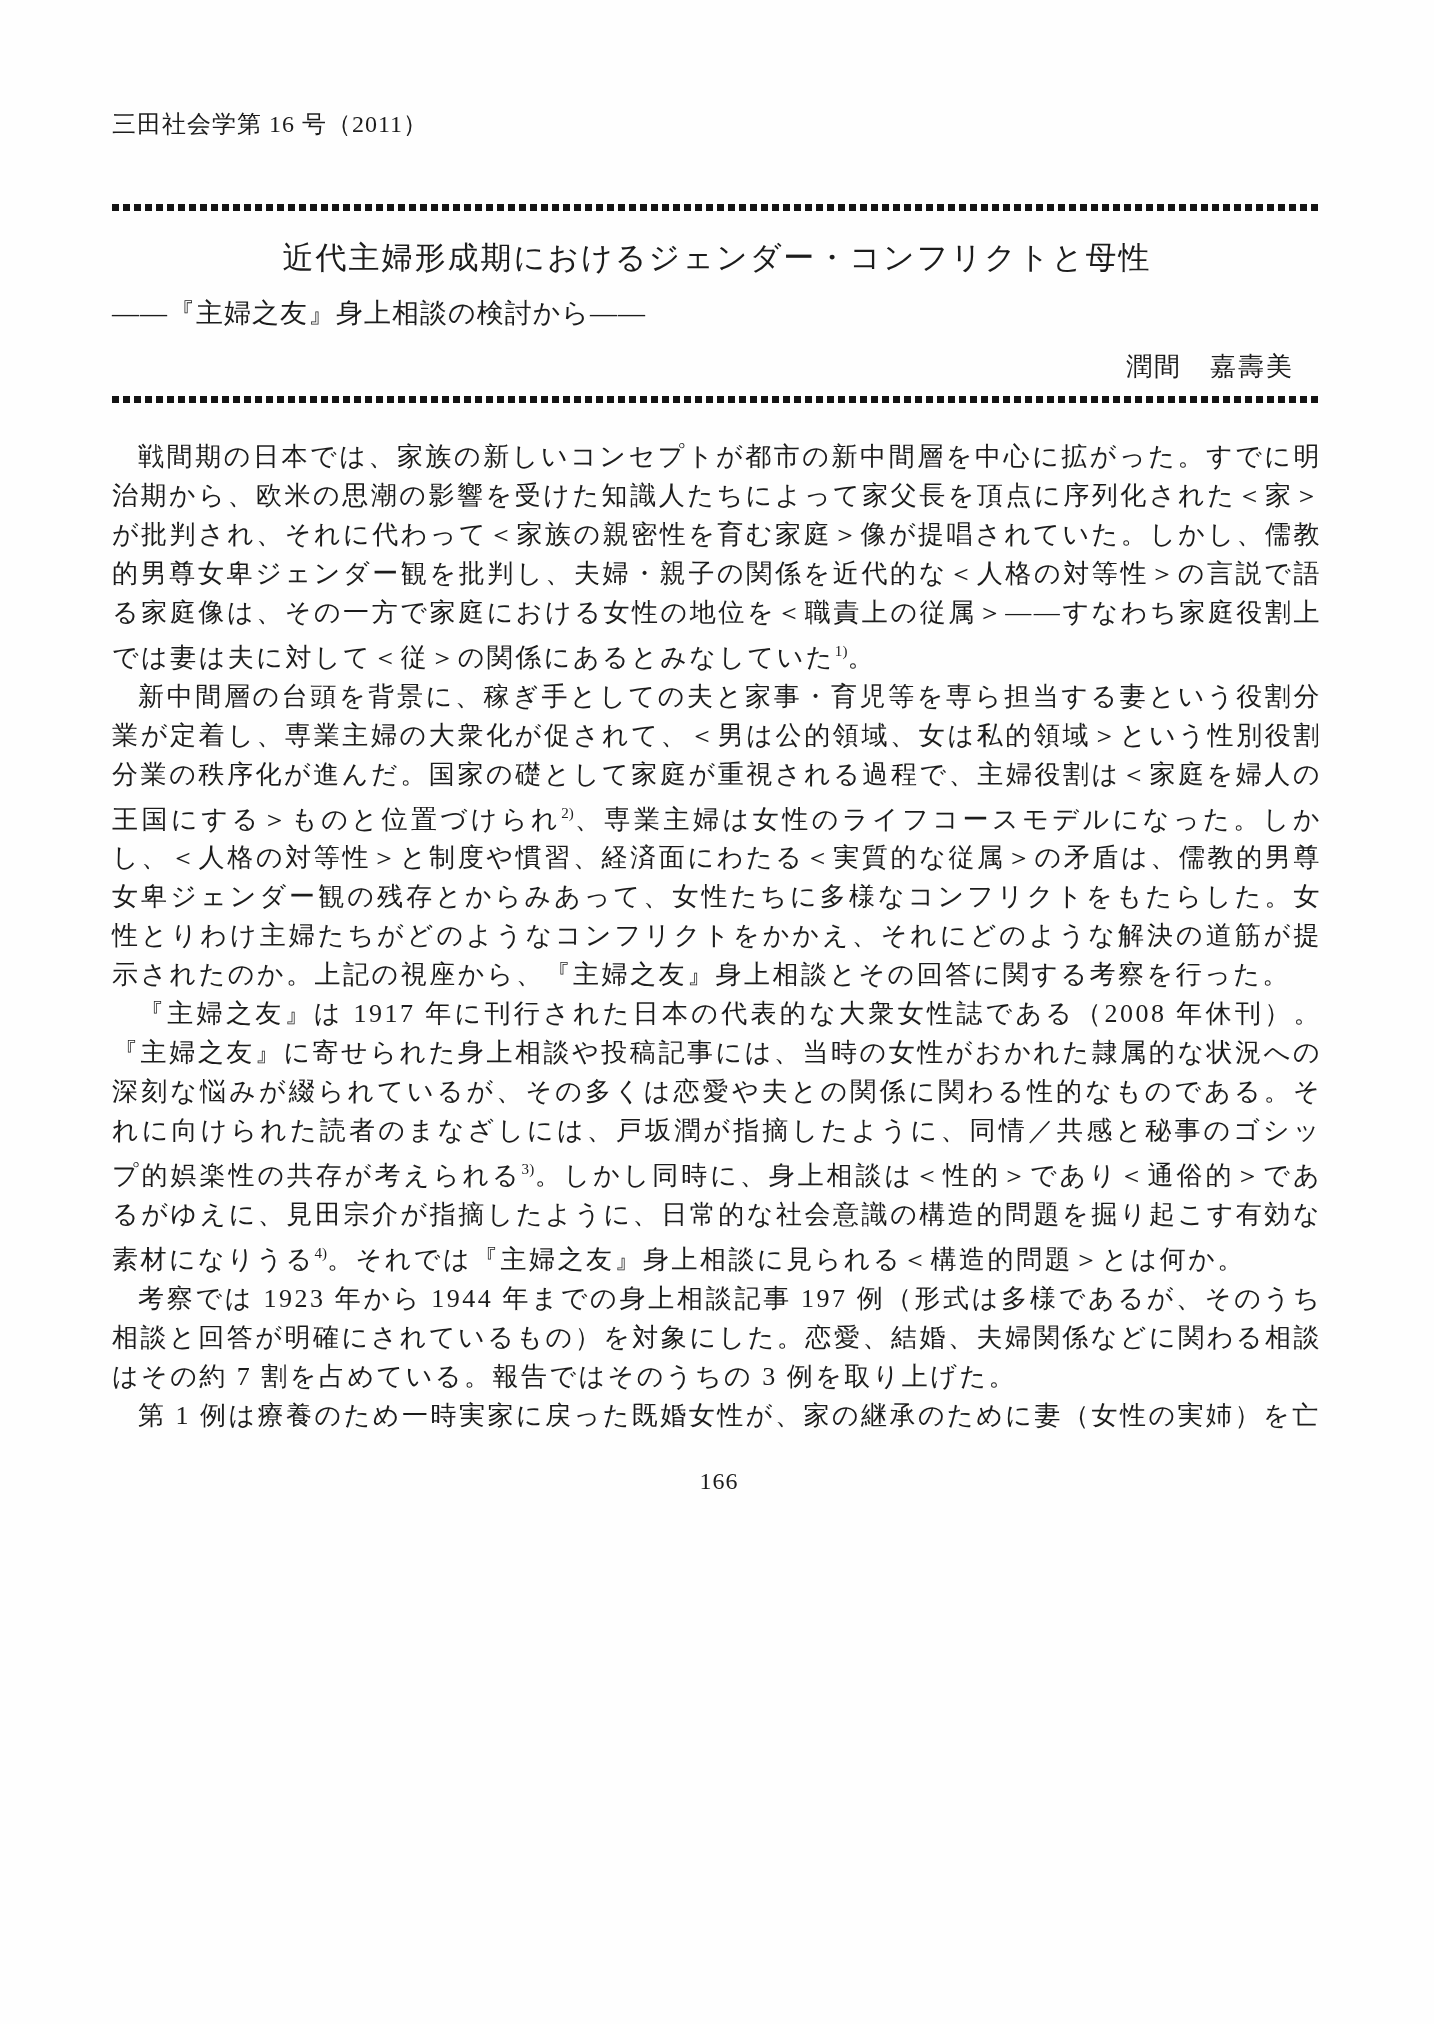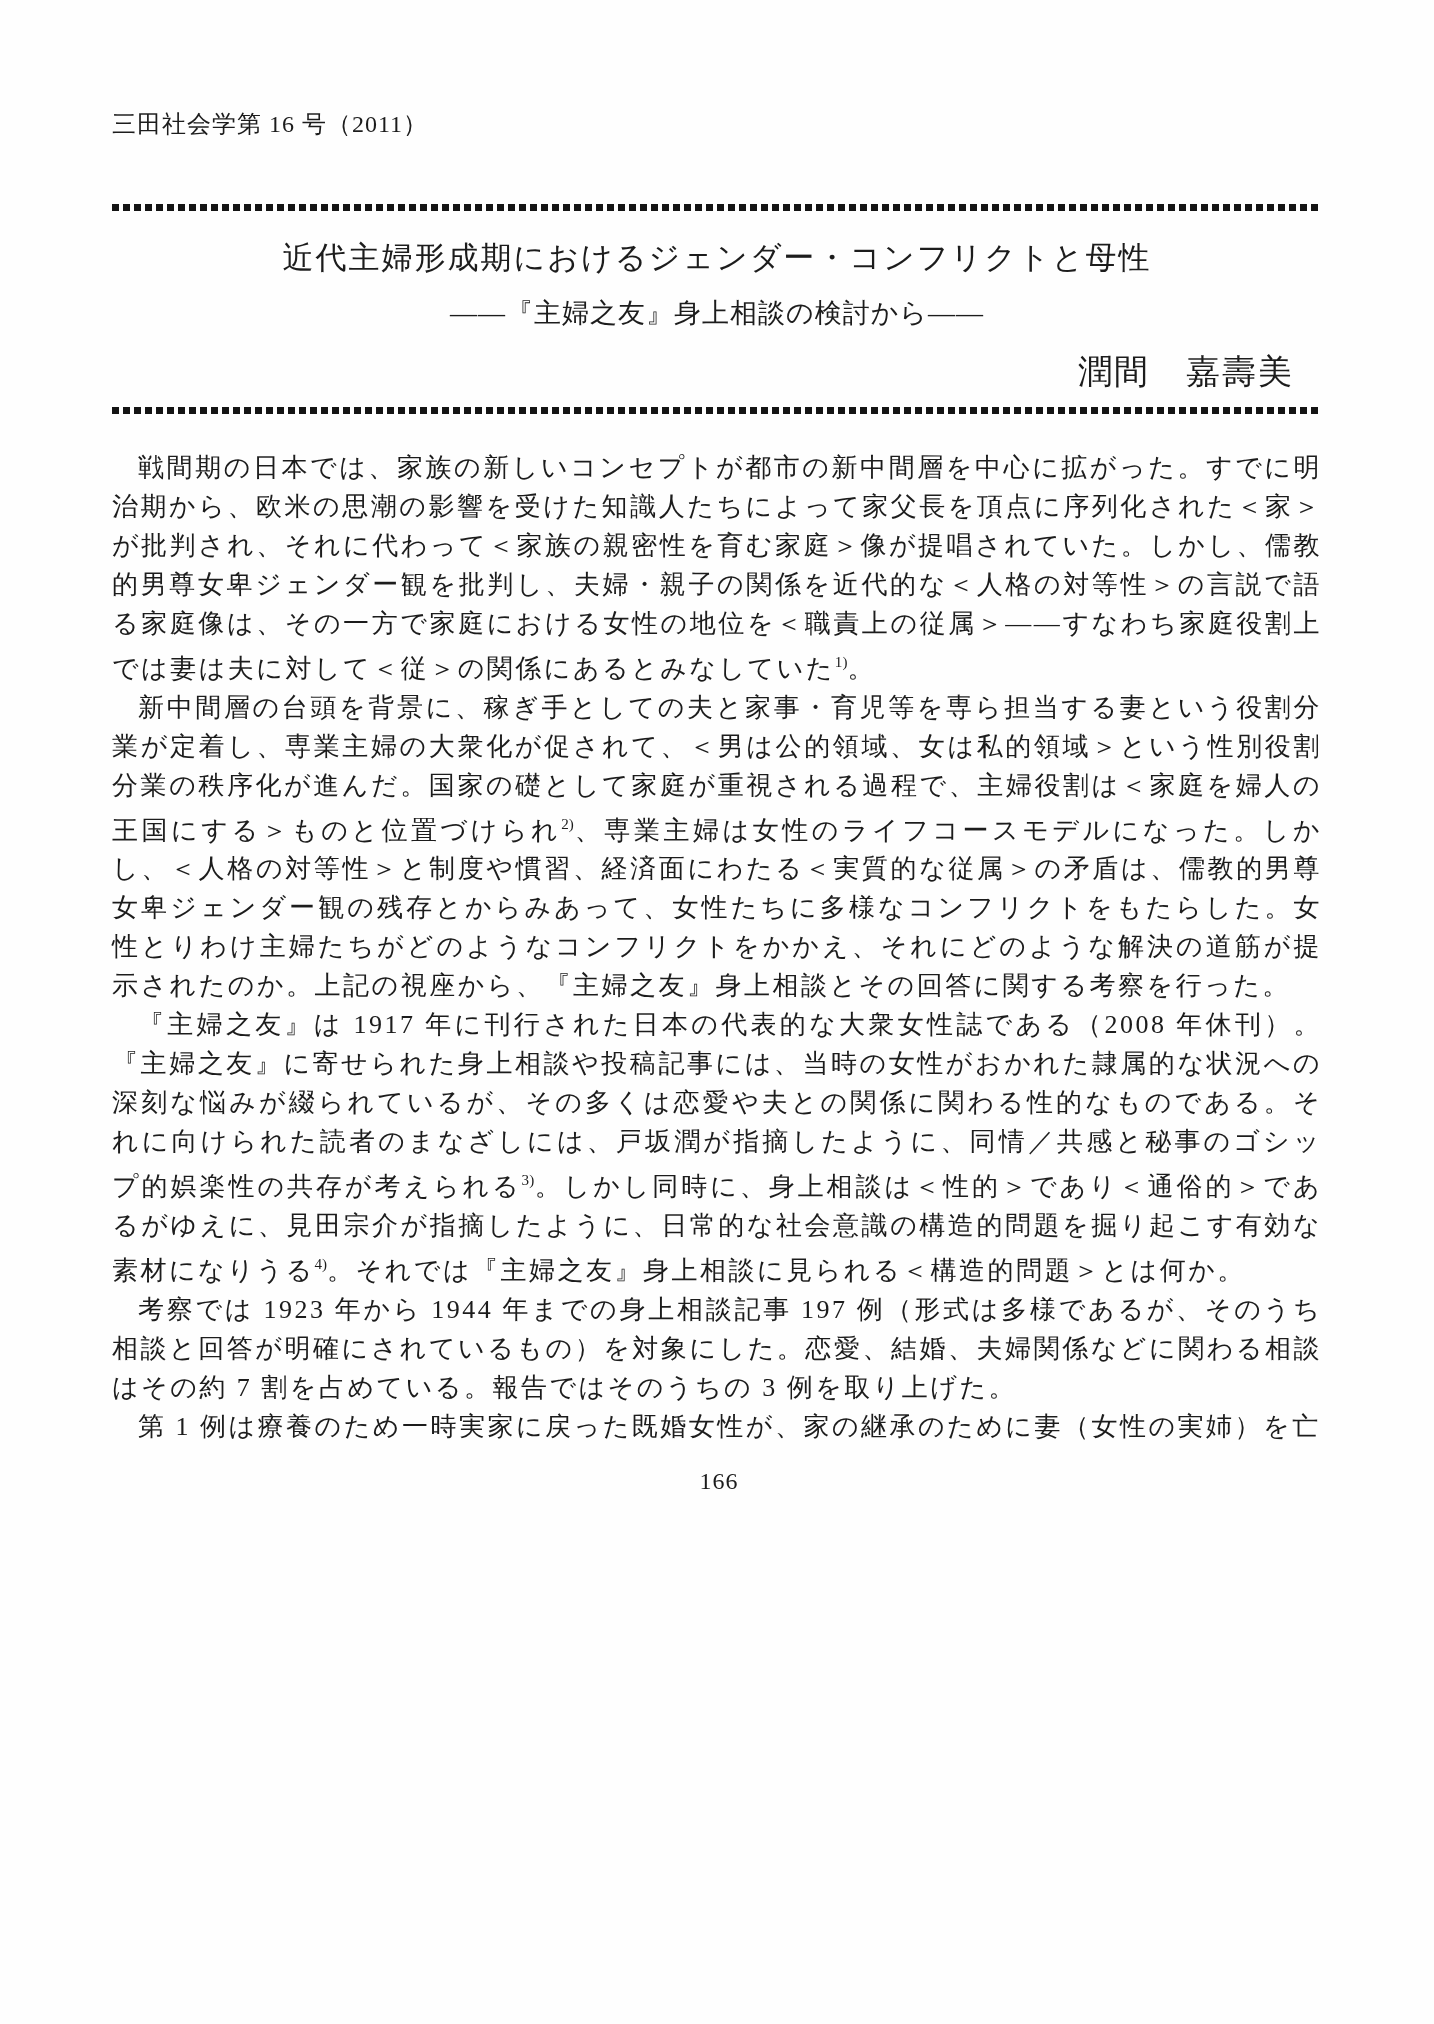--- a/index.html
+++ b/index.html
@@ -33,29 +33,29 @@
   .title {
     margin: 26px 0 0 0;
     text-align: center;
     font-size: 31px;
     font-weight: 400;
     letter-spacing: 2px;
     font-family: Liberation Mono, monospace;
   }
   .subtitle {
     margin-top: 16px;
-    text-align: center;
+    text-align: left;
     font-size: 27px;
     letter-spacing: 1px;
   }
   .author {
     margin-top: 18px;
     text-align: right;
     padding-right: 28px;
-    font-size: 34px;
+    font-size: 26px;
     letter-spacing: 2px;
   }
   .body-text {
     margin-top: 34px;
     font-size: 26px;
     line-height: 39px;
     letter-spacing: 2.5px;
     text-align: justify;
     text-justify: inter-ideograph;
   }

